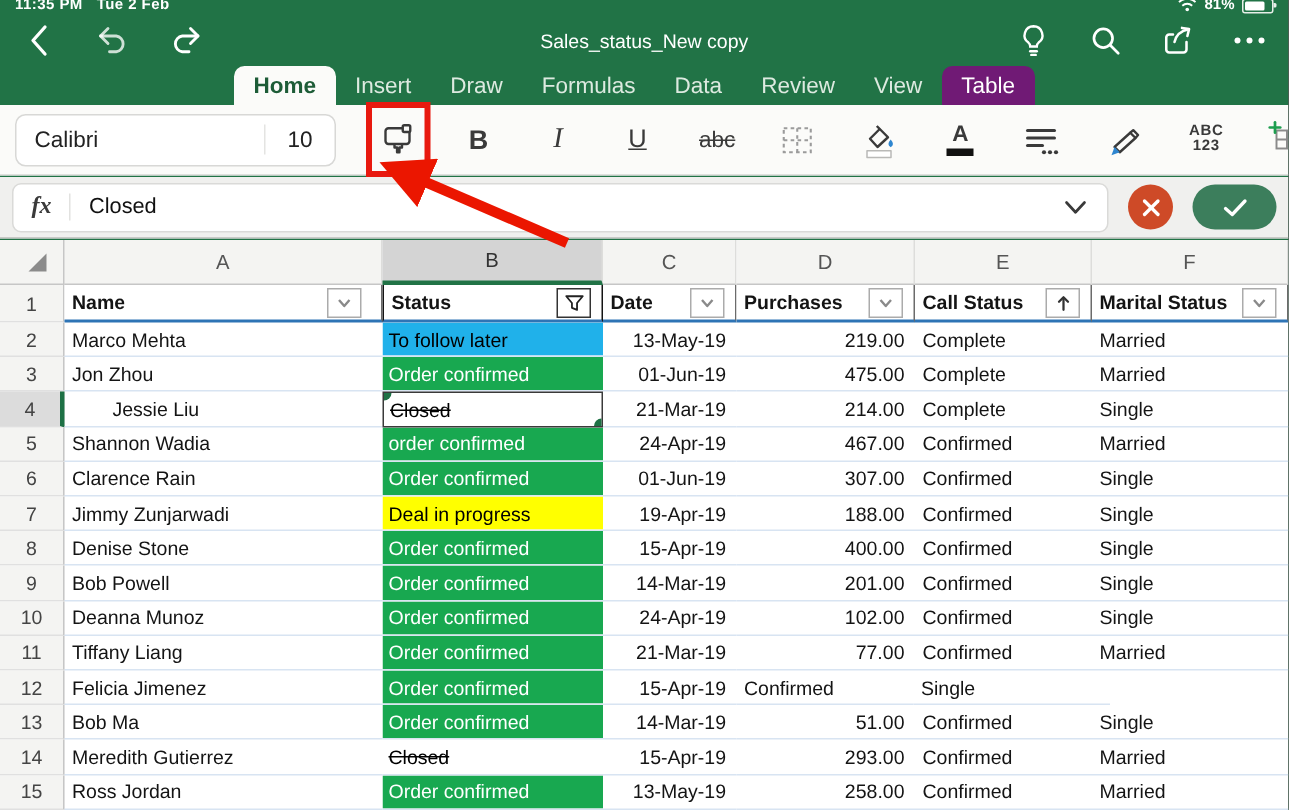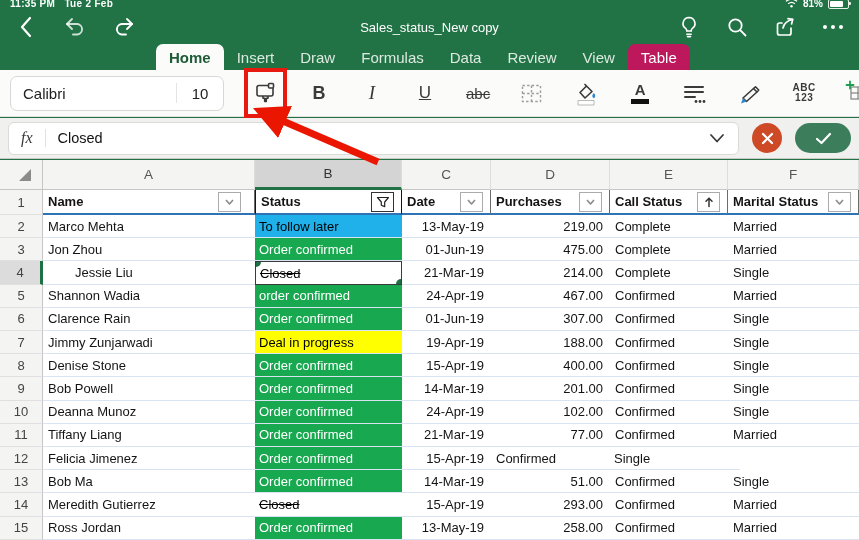--- a/index.html
+++ b/index.html
@@ -17,21 +17,21 @@
   .navbar{position:absolute;top:12px;left:0;right:0;height:30px;display:flex;align-items:center;color:#fff;justify-content:flex-end;}
   .nav-left{display:flex;gap:25px;padding-left:14px;align-items:center;z-index:2;}
   .nav-title{position:absolute;left:0;right:0;text-align:center;font-size:13px;color:#fff;}
   .nav-right{margin-left:auto;display:flex;gap:24px;padding-right:14px;align-items:center;z-index:2;}
   .nico{display:flex;align-items:center;justify-content:center;width:24px;height:24px;}
   
   .tabs{position:absolute;top:44px;left:0;right:0;height:26px;display:flex;align-items:stretch;
         padding-left:156px;font-size:15px;color:#ddeae0;}
   .tab{padding:0 13px;display:flex;align-items:center;border-radius:7px 7px 0 0;cursor:default;}
   .tab.active{background:#fbfbf9;color:#1d5c37;font-weight:bold;}
-  .tab.dark{background:#be185d;color:#fff;}
+  .tab.dark{background:#701a75;color:#fff;}
   
   .toolbar{position:absolute;top:70px;left:0;right:0;height:47px;background:#fbfbf9;
            border-bottom:1px solid #e0e0de;display:flex;align-items:center;gap:29px;
            padding:16px 10px;box-sizing:border-box;}
   .fontbox{width:212px;height:33px;border:1px solid #d8d8d6;border-radius:7px;background:#fff;
            display:flex;align-items:center;font-size:15px;color:#222;flex:none;}
   .fontbox .fname{flex:1;padding-left:12px;}
   .fontbox .fsep{width:1px;height:20px;background:#e4e4e2;}
   .fontbox .fsize{width:46px;text-align:center;}
   .tbtn{display:flex;align-items:center;justify-content:center;min-width:24px;height:36px;color:#3a3a3a;flex:none;}
@@ -42,21 +42,21 @@
   .fontcolor{display:flex;flex-direction:column;align-items:center;line-height:1;}
   .fontcolor .glyph{font-size:15px;font-weight:bold;}
   .fontcolor .bar{width:18px;height:5px;background:#111;margin-top:1.5px;}
   .numfmt{display:flex;flex-direction:column;align-items:center;line-height:1;font-weight:bold;font-size:10px;letter-spacing:.5px;}
   .painter-wrap{position:relative;display:flex;flex:none;}
   .red-ring{position:absolute;left:-9px;top:-7px;right:-9px;bottom:-7px;border:4px solid #e8190f;pointer-events:none;z-index:5;}
   
   .formula{position:absolute;top:118px;left:0;right:0;height:41px;background:#f0f0ee;
            border-bottom:1px solid #c9c9c7;display:flex;align-items:center;padding:0 8px;gap:13px;box-sizing:border-box;}
   .fbar{flex:1;height:31px;background:#fff;border:1px solid #dadad8;border-radius:6px;display:flex;align-items:center;}
-  .fx{font-family:"Liberation Serif",serif;font-style:italic;font-size:16px;color:#3a3a3a;padding:0 12px;}
+  .fx{font-family:"Liberation Serif",serif;font-style:italic;font-size:16px;color:#3a3a3a;padding:0 12px;font-weight:bold;}
   .fsep2{width:1px;height:18px;background:#e2e2e0;}
   .fval{flex:1;padding-left:12px;font-size:14.5px;color:#111;}
   .fchev{padding-right:12px;display:flex;align-items:center;}
   .cancel{width:30px;height:30px;border-radius:50%;background:#ce4a27;display:flex;align-items:center;justify-content:center;flex:none;}
   .accept{width:56px;height:30px;border-radius:15px;background:#3c7e5c;display:flex;align-items:center;justify-content:center;flex:none;}
   
   .grid{position:absolute;top:160px;left:0;width:859px;bottom:0;background:#fff;font-size:13px;color:#141414;}
   .grow{display:flex;}
   .letters-row{height:30px;}
   .corner{width:43px;flex:none;background:#f4f4f2;border-right:1px solid #c6c6c6;border-bottom:1px solid #c6c6c6;

